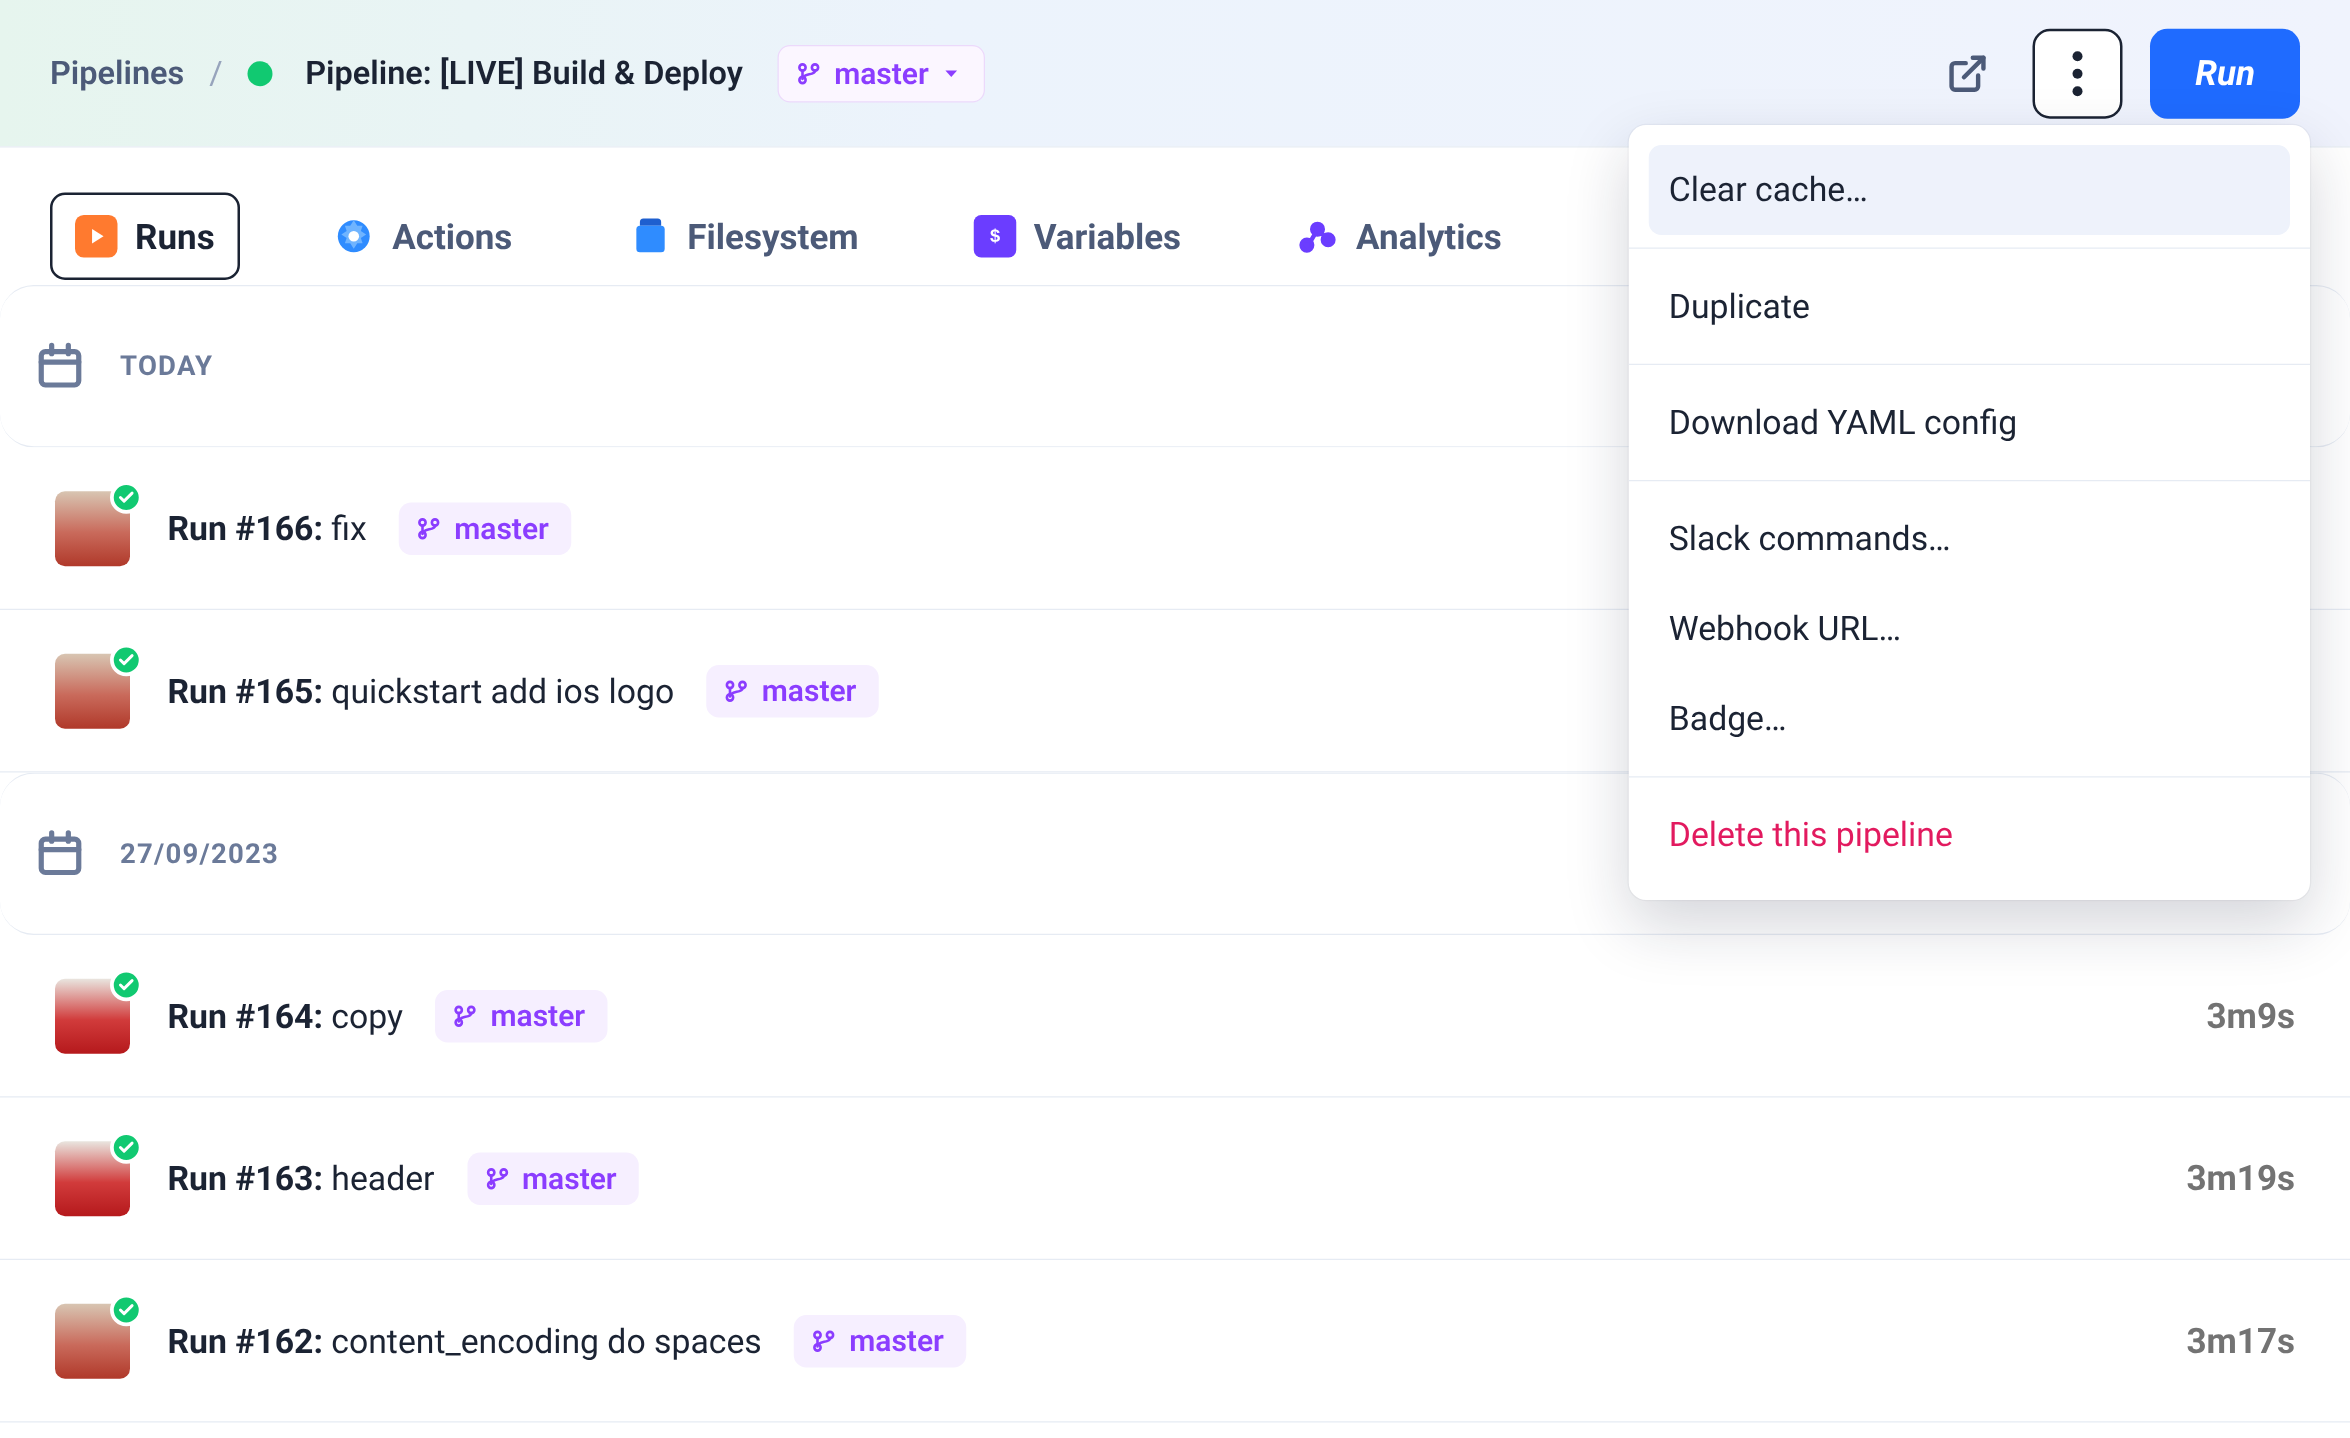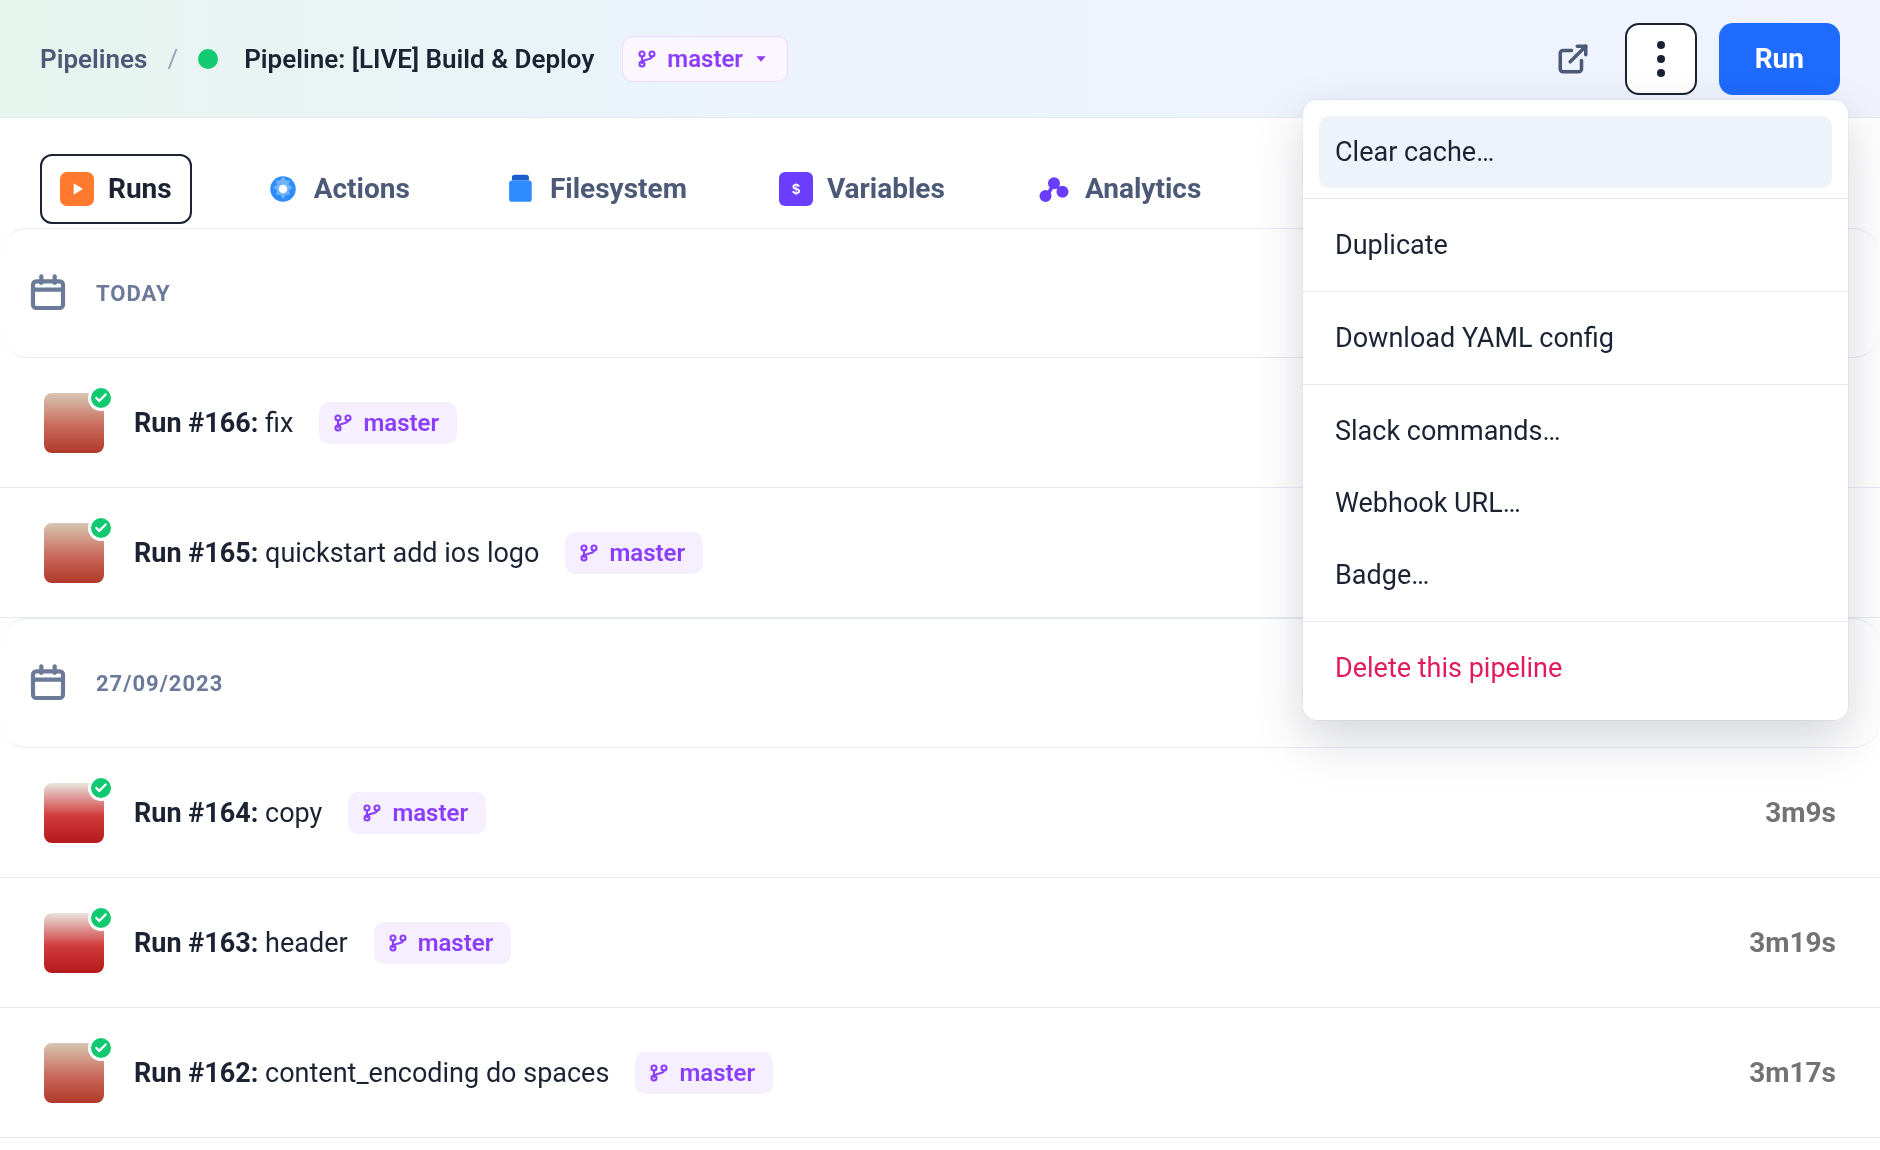--- a/index.html
+++ b/index.html
@@ -37,31 +37,31 @@
     display: inline-flex; align-items: center; justify-content: center;
     color: #4c5a78;
   }
   .more-btn {
     width: 72px; height: 72px; border: 2.5px solid #1b2333; border-radius: 14px;
     display: inline-flex; align-items: center; justify-content: center;
     background: #fff;
   }
   .run-btn {
     height: 72px; padding: 0 36px; background: #1f6bff; color: #fff; border-radius: 14px;
-    font-size: 28px; font-weight: 700; display: inline-flex; align-items: center;
+    font-size: 28px; font-weight: 700; display: inline-flex; align-items: center; font-style: italic;
   }
 
   
   .tabs {
     display: flex; align-items: center; gap: 56px;
     padding: 20px 40px 0 40px;
     height: 110px;
   }
   .tab {
-    display: inline-flex; gap: 14px;
+    display: inline-flex; align-items: center; gap: 14px;
     font-size: 28px; font-weight: 700; color: #4c5a78;
     padding: 16px 18px; border-radius: 12px; margin-top: 12px;
   }
   .tab.active {
     color: #1b2333;
     border: 2.5px solid #1b2333;
     background: #fff;
   }
   .tab .ticon { width: 34px; height: 34px; display: inline-flex; align-items: center; justify-content: center; border-radius: 7px; }
 

